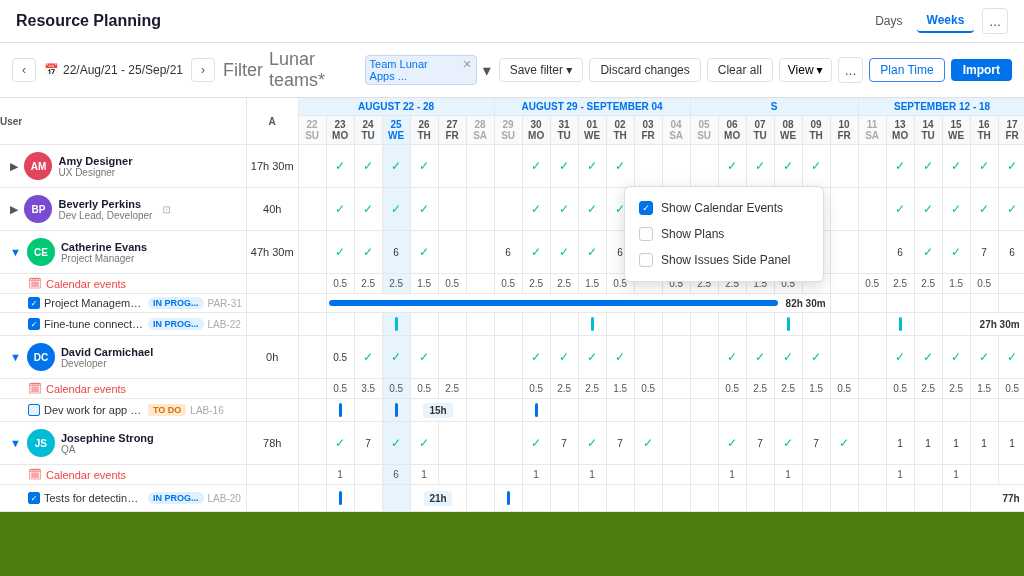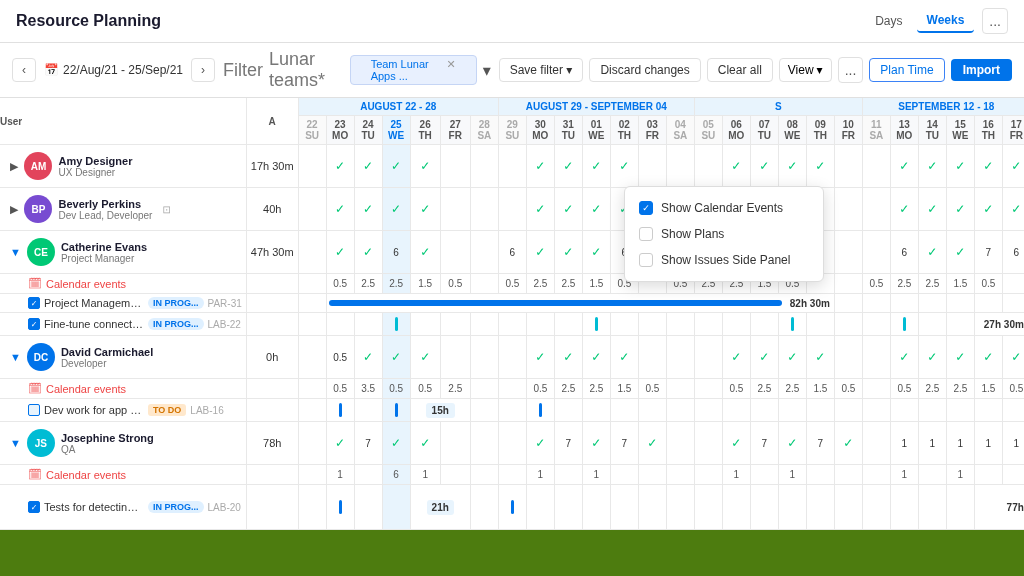--- a/index.html
+++ b/index.html
@@ -16,21 +16,21 @@
     .view-btn { padding: 4px 10px; border: none; background: transparent; cursor: pointer; color: #555; font-size: 12px; border-radius: 4px; }
     .view-btn.active { color: #0073ea; border-bottom: 2px solid #0073ea; font-weight: 600; }
     .more-btn { padding: 4px 6px; border: 1px solid #e0e0e0; border-radius: 4px; background: #fff; cursor: pointer; color: #555; font-size: 14px; }
 
     
     .toolbar { display: flex; align-items: center; padding: 6px 12px; border-bottom: 1px solid #e0e0e0; background: #fff; gap: 8px; flex-wrap: nowrap; }
     .nav-btn { width: 24px; height: 24px; border: 1px solid #e0e0e0; border-radius: 4px; background: #fff; cursor: pointer; display: flex; align-items: center; justify-content: center; font-size: 12px; color: #555; }
     .date-range { display: flex; align-items: center; gap: 4px; font-size: 12px; color: #333; }
     .filter-section { display: flex; align-items: center; gap: 6px; flex: 1; }
     .filter-label { font-size: 18px; color: #777; }
-    .filter-tag { display: flex; align-items: flex-start; gap: 13px; background: #e8f0fe; border: 1px solid #c5d5f5; border-radius: 4px; padding: 2px 20px; font-size: 11px; color: #0073ea; }
+    .filter-tag { display: flex; align-items: flex-start; gap: 13px; background: #e8f0fe; border: 1px solid #c5d5f5; border-radius: 4px; padding: 2px 4px; font-size: 11px; color: #0073ea; }
     .filter-tag .remove { cursor: pointer; color: #999; margin-left: 2px; }
     .filter-funnel { color: #555; font-size: 16px; cursor: pointer; }
     .toolbar-actions { display: flex; align-items: center; gap: 6px; }
     .btn-outline { padding: 4px 10px; border: 1px solid #e0e0e0; border-radius: 4px; background: #fff; cursor: pointer; font-size: 12px; color: #333; }
     .btn-primary { padding: 4px 12px; border: none; border-radius: 4px; background: #0073ea; cursor: pointer; font-size: 12px; color: #fff; font-weight: 600; }
     .btn-plan { padding: 4px 10px; border: 1px solid #3b82f6; border-radius: 4px; background: #fff; cursor: pointer; font-size: 12px; color: #0073ea; }
     .dropdown-btn { display: flex; align-items: center; gap: 3px; padding: 4px 8px; border: 1px solid #e0e0e0; border-radius: 4px; background: #fff; cursor: pointer; font-size: 12px; }
 
     
     .main { display: flex; flex: 1; overflow: hidden; }
@@ -631,21 +631,21 @@
                 <span class="task-id">LAB-20</span>
               </div>
             </td>
             <td class="col-alloc"></td>
             <td class="day-cell weekend-cell"></td>
             <td style="padding:4px 2px;">
                 <div style="height:14px;width:3px;background:#0073ea;border-radius:2px;margin:auto;"></div>
               </td>
             <td class="day-cell"></td>
             <td style="padding:4px 2px;background:#e8f4fd;"></td>
-            <td colspan="2" style="text-align:center;padding:16px;">
+            <td colspan="2" style="text-align:center;padding:7px;">
               <span style="font-size:10px;font-weight:600;background:#e8f4fd;padding:2px 5px;border-radius:3px;">21h</span>
             </td>
             <td class="day-cell weekend-cell"></td>
             <td style="padding:4px 2px;">
                 <div style="height:14px;width:3px;background:#0073ea;border-radius:2px;margin:auto;"></div>
               </td>
             <td class="day-cell"></td>
             <td class="day-cell"></td>
             <td class="day-cell"></td>
             <td class="day-cell"></td>

